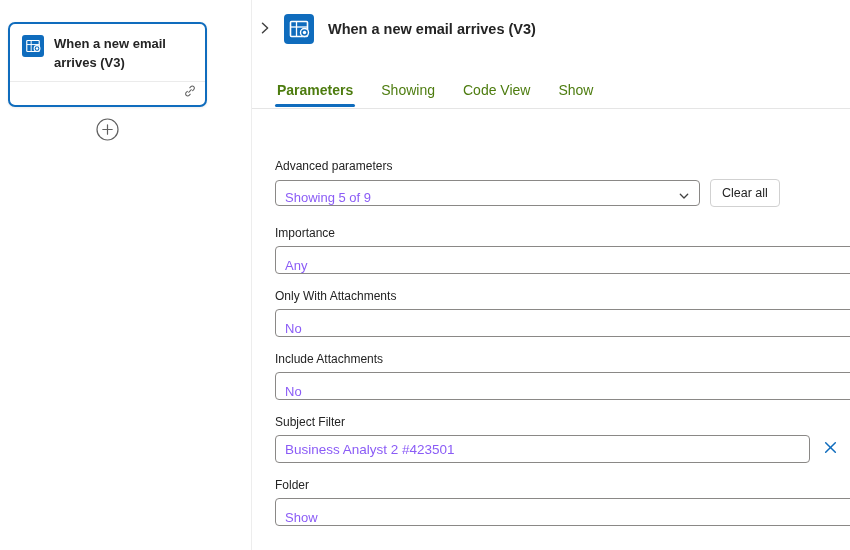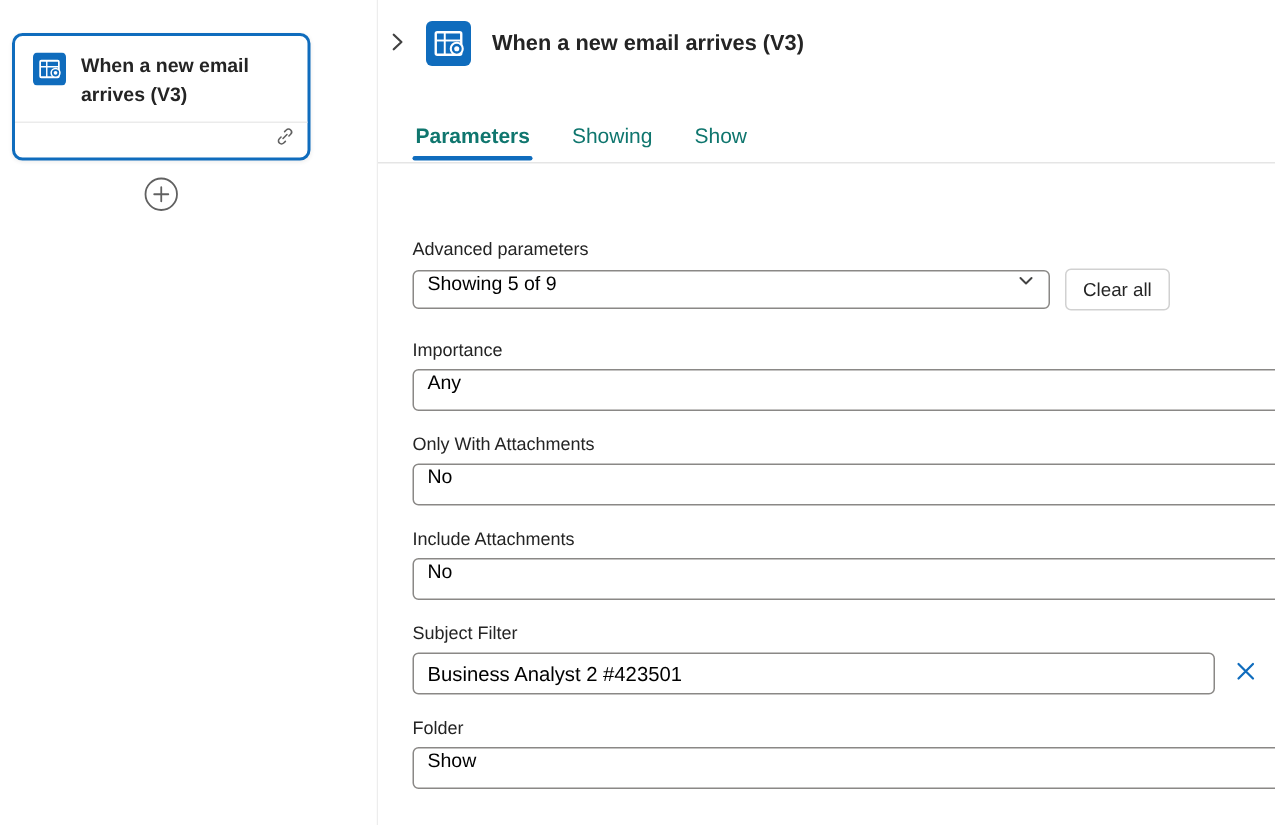--- a/index.html
+++ b/index.html
@@ -33,39 +33,39 @@
 
   
   .panel { flex: 1; border-left: 1px solid #ededed; background: #fff; }
   .panel-header { display: flex; align-items: center; padding: 14px 0 0 2px; }
   .collapse-btn { background: none; border: none; width: 22px; height: 22px; cursor: pointer; padding: 2px; }
   .panel-icon { width: 30px; height: 30px; margin-left: 8px; flex: none; }
   .panel-title { font-size: 14.5px; font-weight: 700; margin-left: 14px; color: #242424; }
 
   .tabs { display: flex; margin: 34px 0 0 23px; }
   .tab {
-    font-size: 14px; color: #0f766e; padding: 4px 2px 10px 2px; margin-right: 24px;
+    font-size: 14px; color: #4d7c0f; padding: 4px 2px 10px 2px; margin-right: 24px;
     position: relative; cursor: pointer; background: none; border: none;
     font-family: "Liberation Sans", sans-serif;
   }
   .tab.active { font-weight: 700; }
   .tab.active::after {
     content: ""; position: absolute; left: 0; right: 0; bottom: 1px; height: 3px;
     border-radius: 3px; background: #0f6cbd;
   }
   .tabs-divider { height: 1px; background: #e5e5e5; }
 
   .content { padding: 0 0 0 23px; }
   .section-label { font-size: 12px; color: #242424; }
   .adv-label { margin-top: 50px; }
   .adv-row { display: flex; align-items: center; margin-top: 6px; }
   .dropdown, .text-input, .folder-input {
     height: 28px; border: 1px solid #8a8886; border-radius: 4px; background: #fff;
-    display: flex; align-items: flex-start; justify-content: space-between;
-    padding: 0 9px; font-size: 13px; color: #000000; cursor: pointer;
+    display: flex; align-items: flex-end; justify-content: space-between;
+    padding: 0 9px; font-size: 13px; color: #8b5cf6; cursor: pointer;
   }
   .adv-dropdown { width: 425px; height: 26px; }
   .btn {
     height: 28px; margin-left: 10px; padding: 0 11px; font-size: 12.5px; color: #242424;
     background: #fff; border: 1px solid #d1d1d1; border-radius: 4px; cursor: pointer;
     font-family: "Liberation Sans", sans-serif; white-space: nowrap;
   }
 
   .field-group { margin-top: 15px; }
   .field-group.first { margin-top: 19px; }
@@ -141,20 +141,21 @@
           <circle cx="20.5" cy="18.5" r="4" fill="#0f6cbd" stroke="#fff" stroke-width="1.4"></circle>
           <circle cx="20.5" cy="18.5" r="1.7" fill="#fff"></circle>
         </svg>
       </span>
       <span class="panel-title">When a new email arrives (V3)</span>
     </div>
 
     <div class="tabs">
       <button class="tab active">Parameters</button>
       <button class="tab">Showing</button>
+      <button class="tab">Code View</button>
       <button class="tab">Show</button>
     </div>
     <div class="tabs-divider"></div>
 
     <div class="content">
 
       <div class="section-label adv-label">Advanced parameters</div>
       <div class="adv-row">
         <div class="dropdown adv-dropdown">
           <span>Showing 5 of 9</span>

